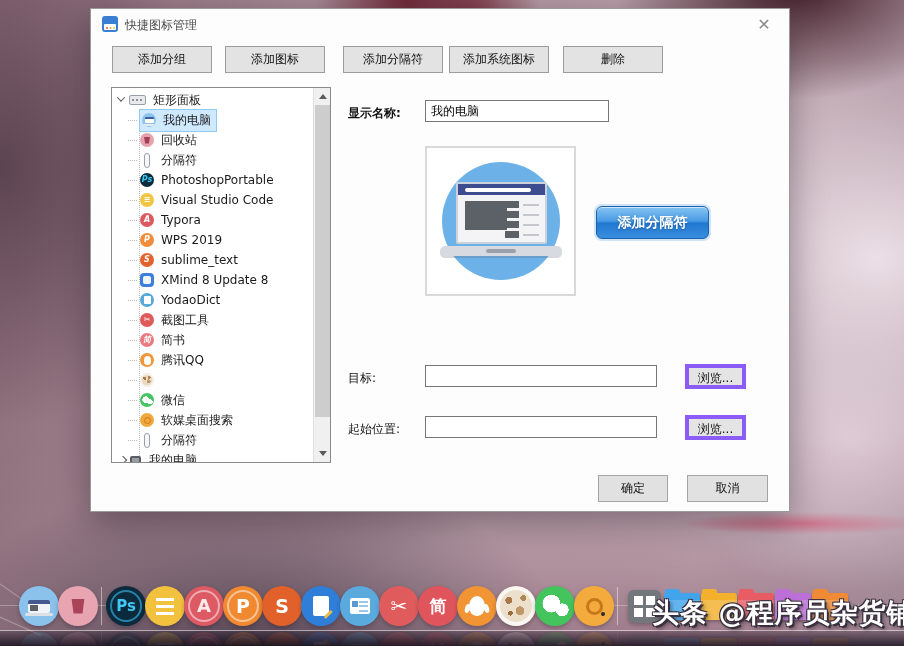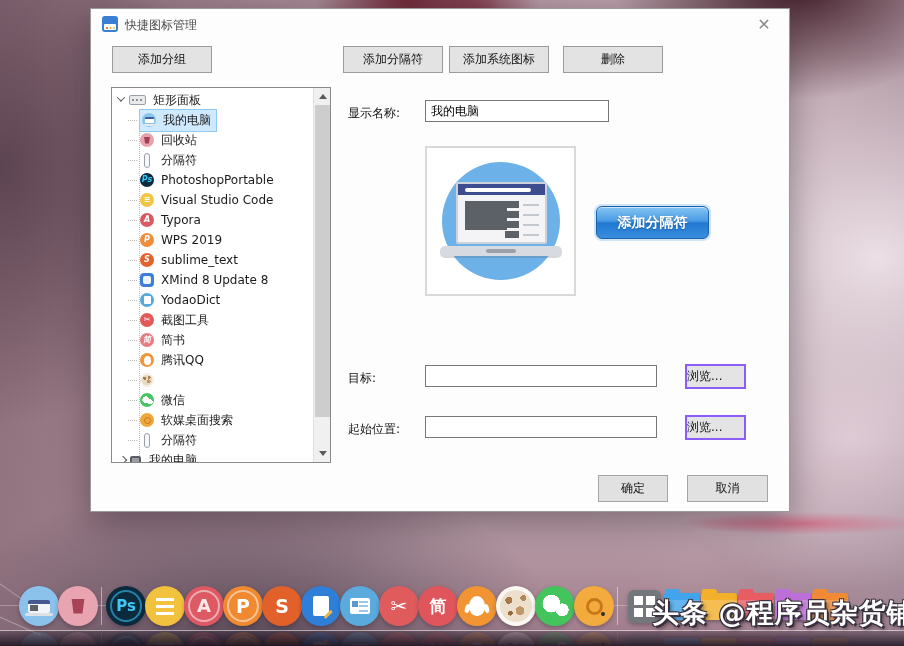--- a/index.html
+++ b/index.html
@@ -105,22 +105,22 @@
   .restore-btn { position:absolute; left:505px; top:197px; width:113px; height:33px; border-radius:6px;
     background:linear-gradient(180deg,#85c4f2 0%,#4a9be4 45%,#2078d2 52%,#3a8ede 100%);
     border:1px solid #1b62ac; color:#fff; font-size:14px; font-weight:bold; text-align:center; line-height:31px;
     box-shadow:inset 0 1px 0 rgba(255,255,255,.6), 0 0 0 2px rgba(120,180,235,.35); text-shadow:0 1px 2px rgba(20,60,110,.5); }
   .drop-hint { position:absolute; left:334px; top:296px; width:151px; display:flex; align-items:center;
     justify-content:center; gap:6px; font-size:12px; color:#222; }
   .up-arrow { position:relative; width:11px; height:13px; }
   .up-arrow::before { content:''; position:absolute; left:0; top:0; border-left:5.5px solid transparent;
     border-right:5.5px solid transparent; border-bottom:6px solid #3dae4a; }
   .up-arrow::after { content:''; position:absolute; left:3px; top:6px; width:5px; height:6px; background:#3dae4a; }
-  .browse-btn { position:absolute; width:61px; height:25px; background:#e4e4e4; border:2px solid #8b5cf6;
-    font-size:12px; color:#111; line-height:21px; }
+  .browse-btn { position:absolute; width:61px; height:25px; background:#e4e4e4; border:4px solid #8b5cf6;
+    font-size:12px; color:#111; text-align:center; line-height:21px; }
   .std-btn { position:absolute; top:466px; height:27px; background:#e1e1e1; border:1px solid #a5a5a5;
     font-size:12px; color:#111; text-align:center; line-height:25px; }
 
   
   .shelf-line { position:absolute; left:0; right:0; height:1px; background:rgba(255,255,255,.28); }
   .shelf-diag { position:absolute; width:64px; height:1px; background:rgba(255,255,255,.3); }
   .dock { position:absolute; left:19px; top:586px; display:flex; align-items:center; z-index:2; }
   .dk { width:40px; height:40px; border-radius:50%; flex:0 0 40px; margin-right:-1px; position:relative;
     display:flex; align-items:center; justify-content:center; box-shadow:0 2px 4px rgba(30,20,35,.3); overflow:hidden; }
   .dk.noclip { overflow:visible; }
@@ -184,20 +184,21 @@
       <span class="app-ico">
           <i>
             <b></b>
           </i>
         </span>
       <span class="title-txt">快捷图标管理</span>
       <span class="close-x">✕</span>
     </div>
 
     <div class="tbtn b0">添加分组</div>
+    <div class="tbtn b1">添加图标</div>
     <div class="tbtn b2">添加分隔符</div>
     <div class="tbtn b3">添加系统图标</div>
     <div class="tbtn b4">删除</div>
 
     <div class="tree">
       <div class="tree-vline"></div>
 
       <div class="trow" style="top:2px">
         <span class="chev down"></span>
         <span class="panel-ico">
@@ -351,21 +352,21 @@
         <span class="sarrow up">
             <span class="tri-up"></span>
           </span>
         <span class="sthumb"></span>
         <span class="sarrow down">
             <span class="tri-down"></span>
           </span>
       </div>
     </div>
 
-    <div class="flabel" style="left:257px; top:96px;">显示名称:</div>
+    <div class="flabel" style="left:257px; top:96px;font-weight:bold;">显示名称:</div>
     <input class="txt" style="left: 334px; top: 91px; width: 184px; height: 22px;" value="我的电脑">
 
     <div class="pv-box">
       <div class="pv-circle">
         <div class="pv-screen">
           <div class="pv-topbar">
               <div class="pv-pill"></div>
             </div>
           <div class="pv-main"></div>
           <div class="pv-rrow" style="top:17px">

